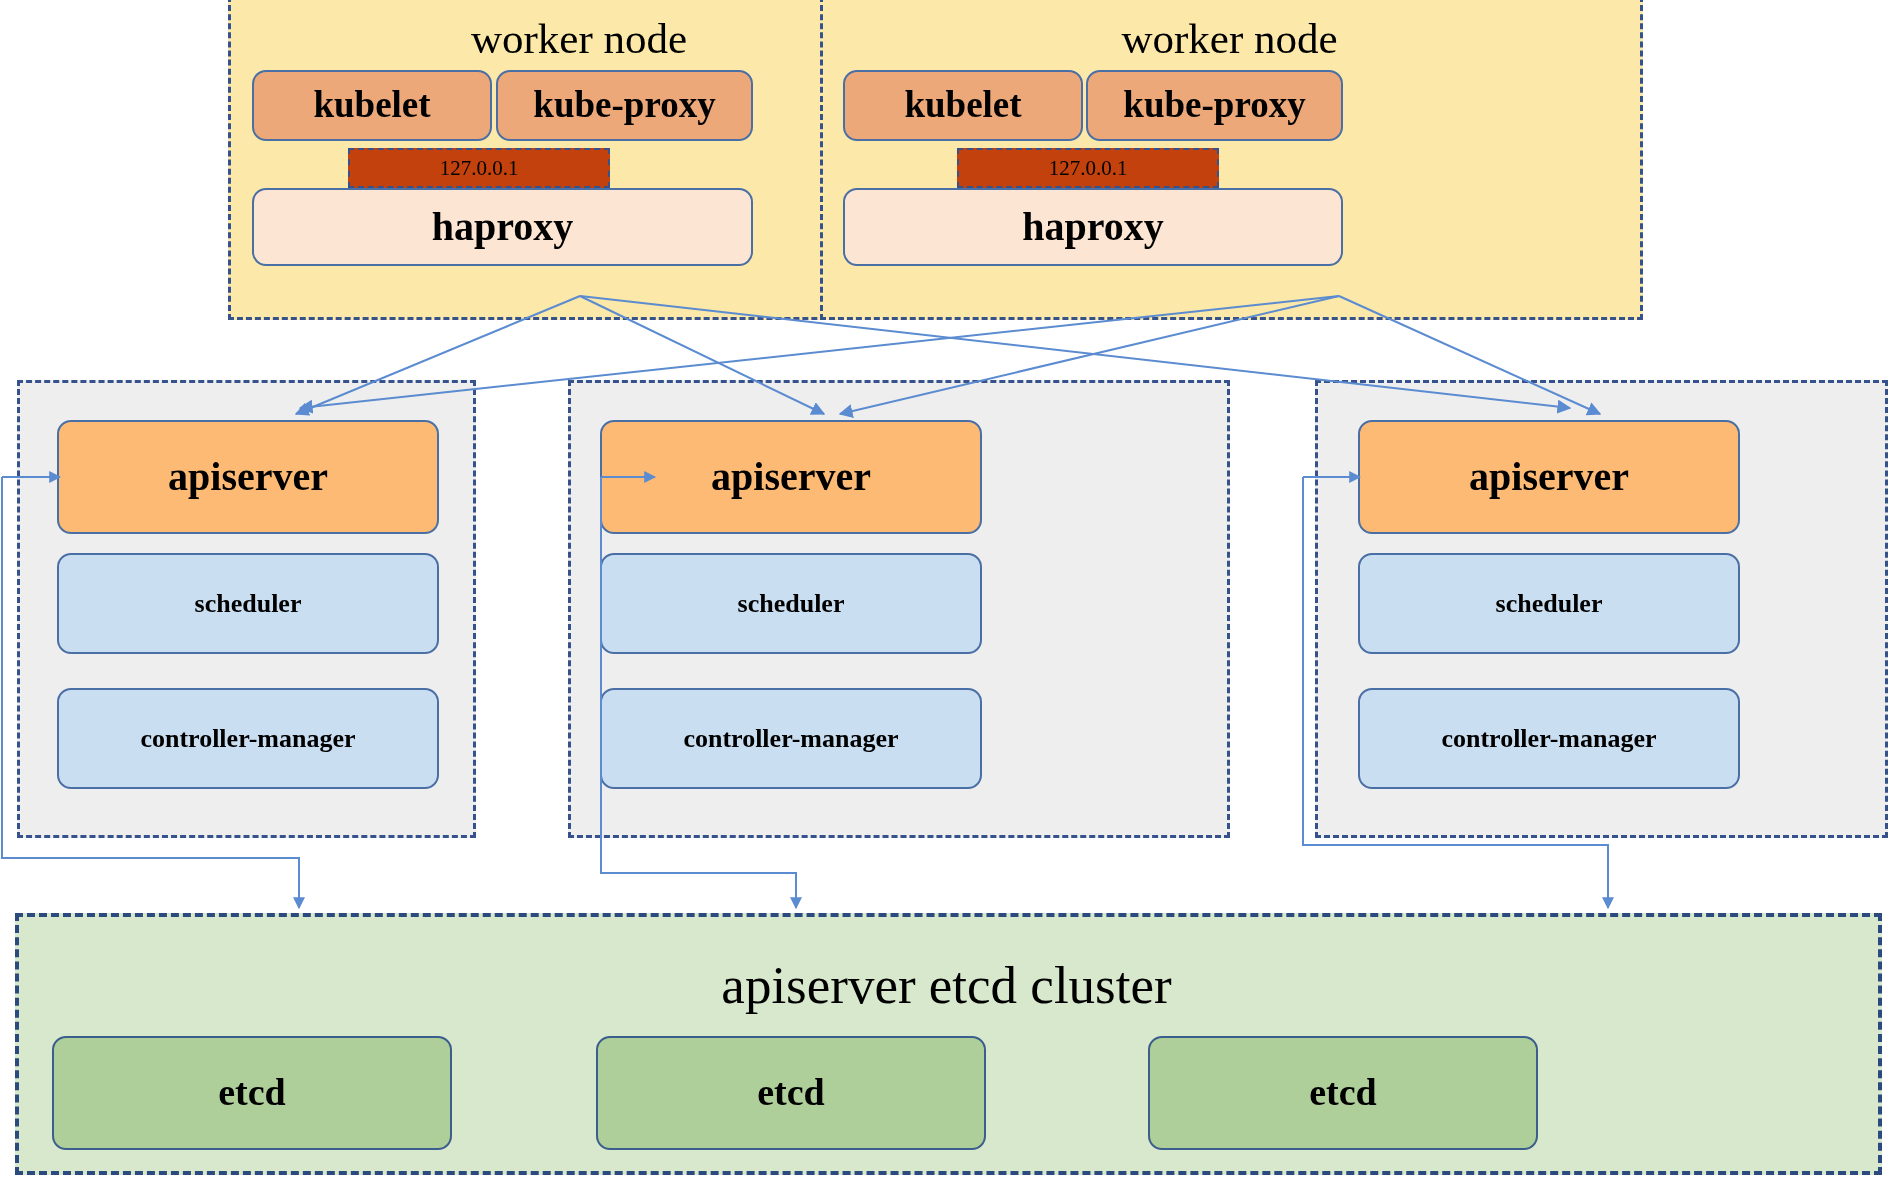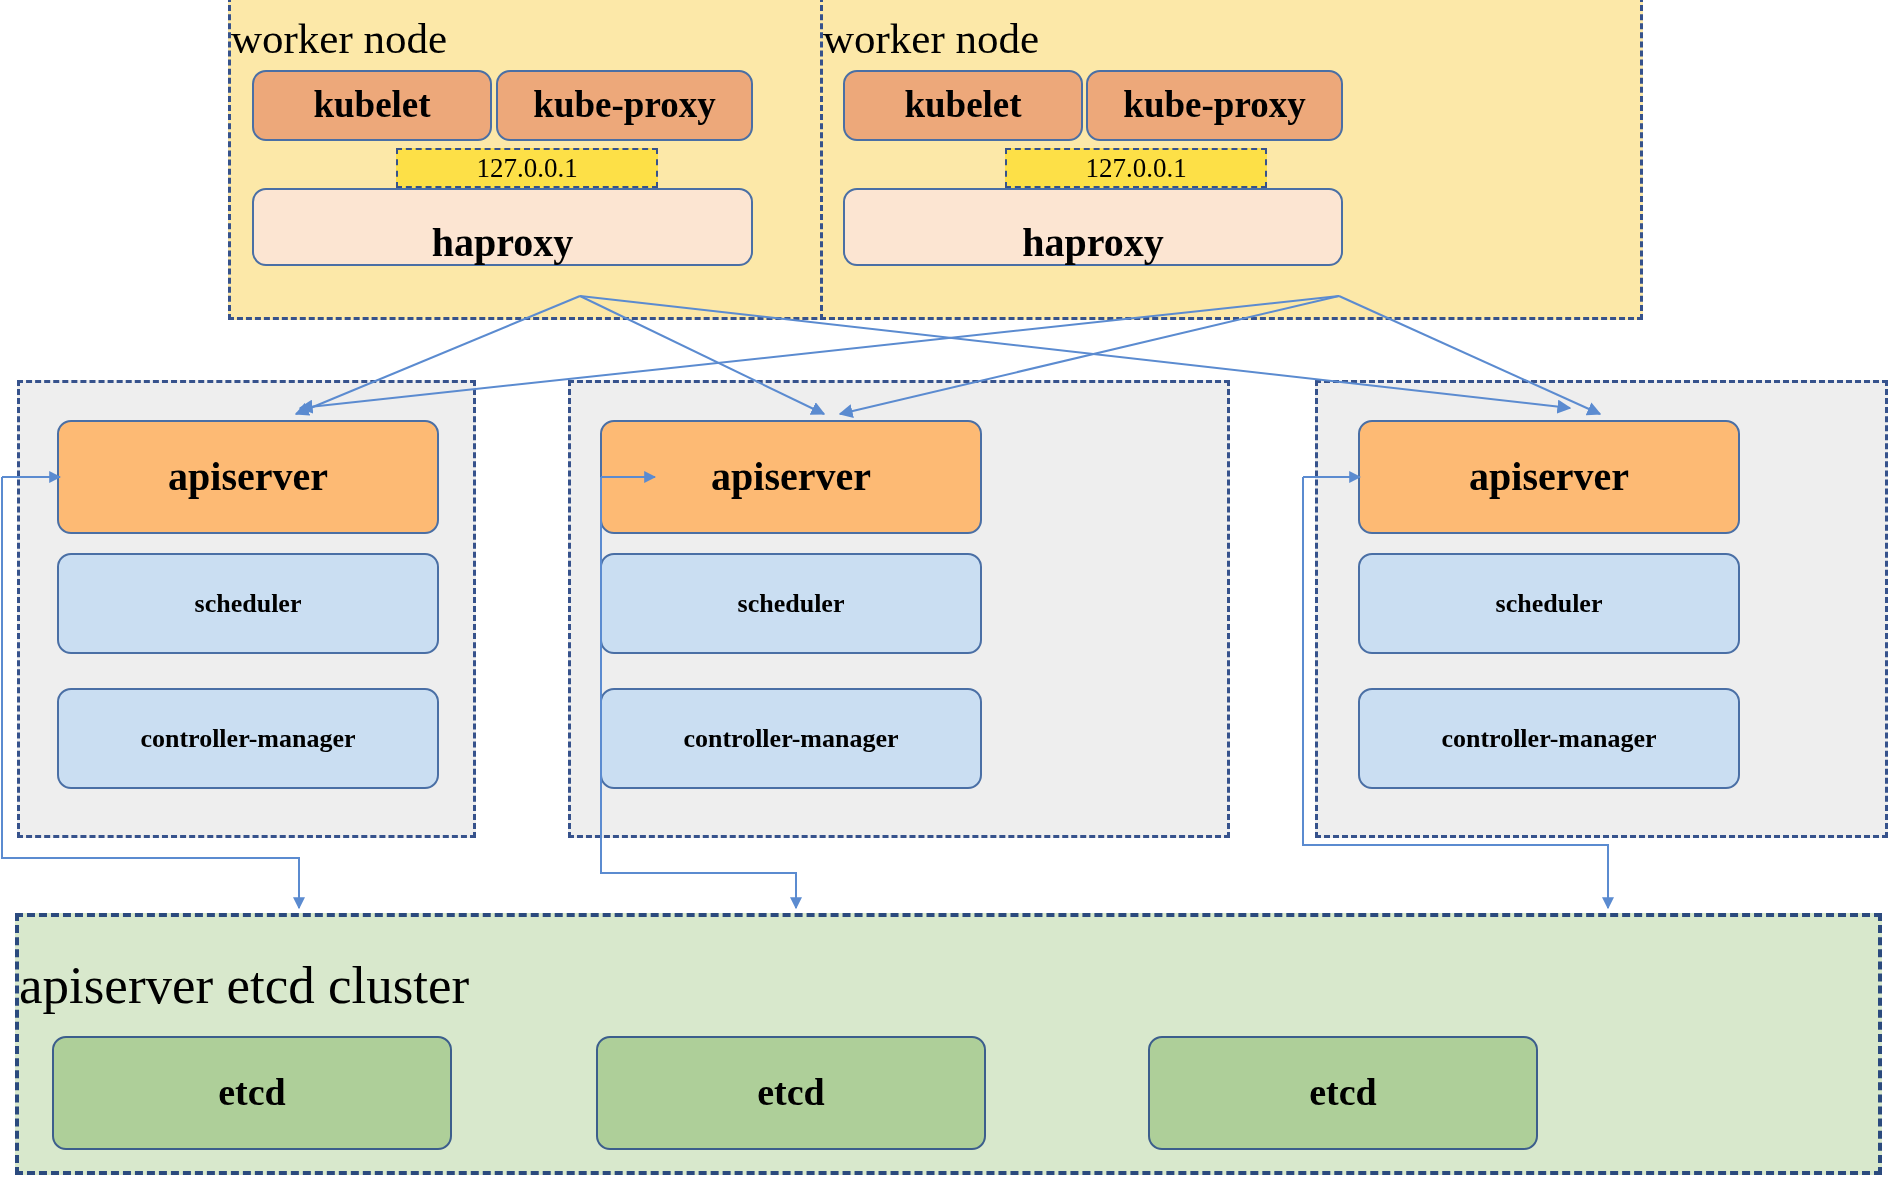--- a/index.html
+++ b/index.html
@@ -45,20 +45,21 @@
   .etcd-cluster {
     background: #d8e8cc;
     border: 4px dashed #2b4a7e;
   }
 
   
   .group-title {
     position: absolute;
     left: 0;
     right: 4px;
+    text-align: center;
     line-height: 1;
     white-space: nowrap;
   }
   .worker-title {
     top: 18px;
     font-size: 43px;
   }
   .etcd-title {
     top: 42px;
     font-size: 53px;
@@ -78,34 +79,32 @@
     z-index: 2;
     font-weight: bold;
   }
   .kubelet, .kubeproxy {
     background: #eda87a;
     font-size: 37px;
   }
   .haproxy {
     background: #fce5d2;
     font-size: 40px;
-    align-items: flex-end;
   }
   .loopback {
     position: absolute;
     box-sizing: border-box;
     display: flex;
     align-items: center;
     justify-content: center;
-    background: #fde047;
+    background: #c2410c;
     border: 2px dashed #36528c;
     border-radius: 0;
-    font-size: 27px;
+    font-size: 21px;
     z-index: 3;
-    margin-left: 48px;
   }
   .apiserver {
     background: #fdba74;
     border: 2px solid #4a6fa5;
     font-size: 40px;
   }
   .scheduler, .ctrlmgr {
     background: #cadef2;
     border: 2px solid #4a6fa5;
     font-size: 26px;

